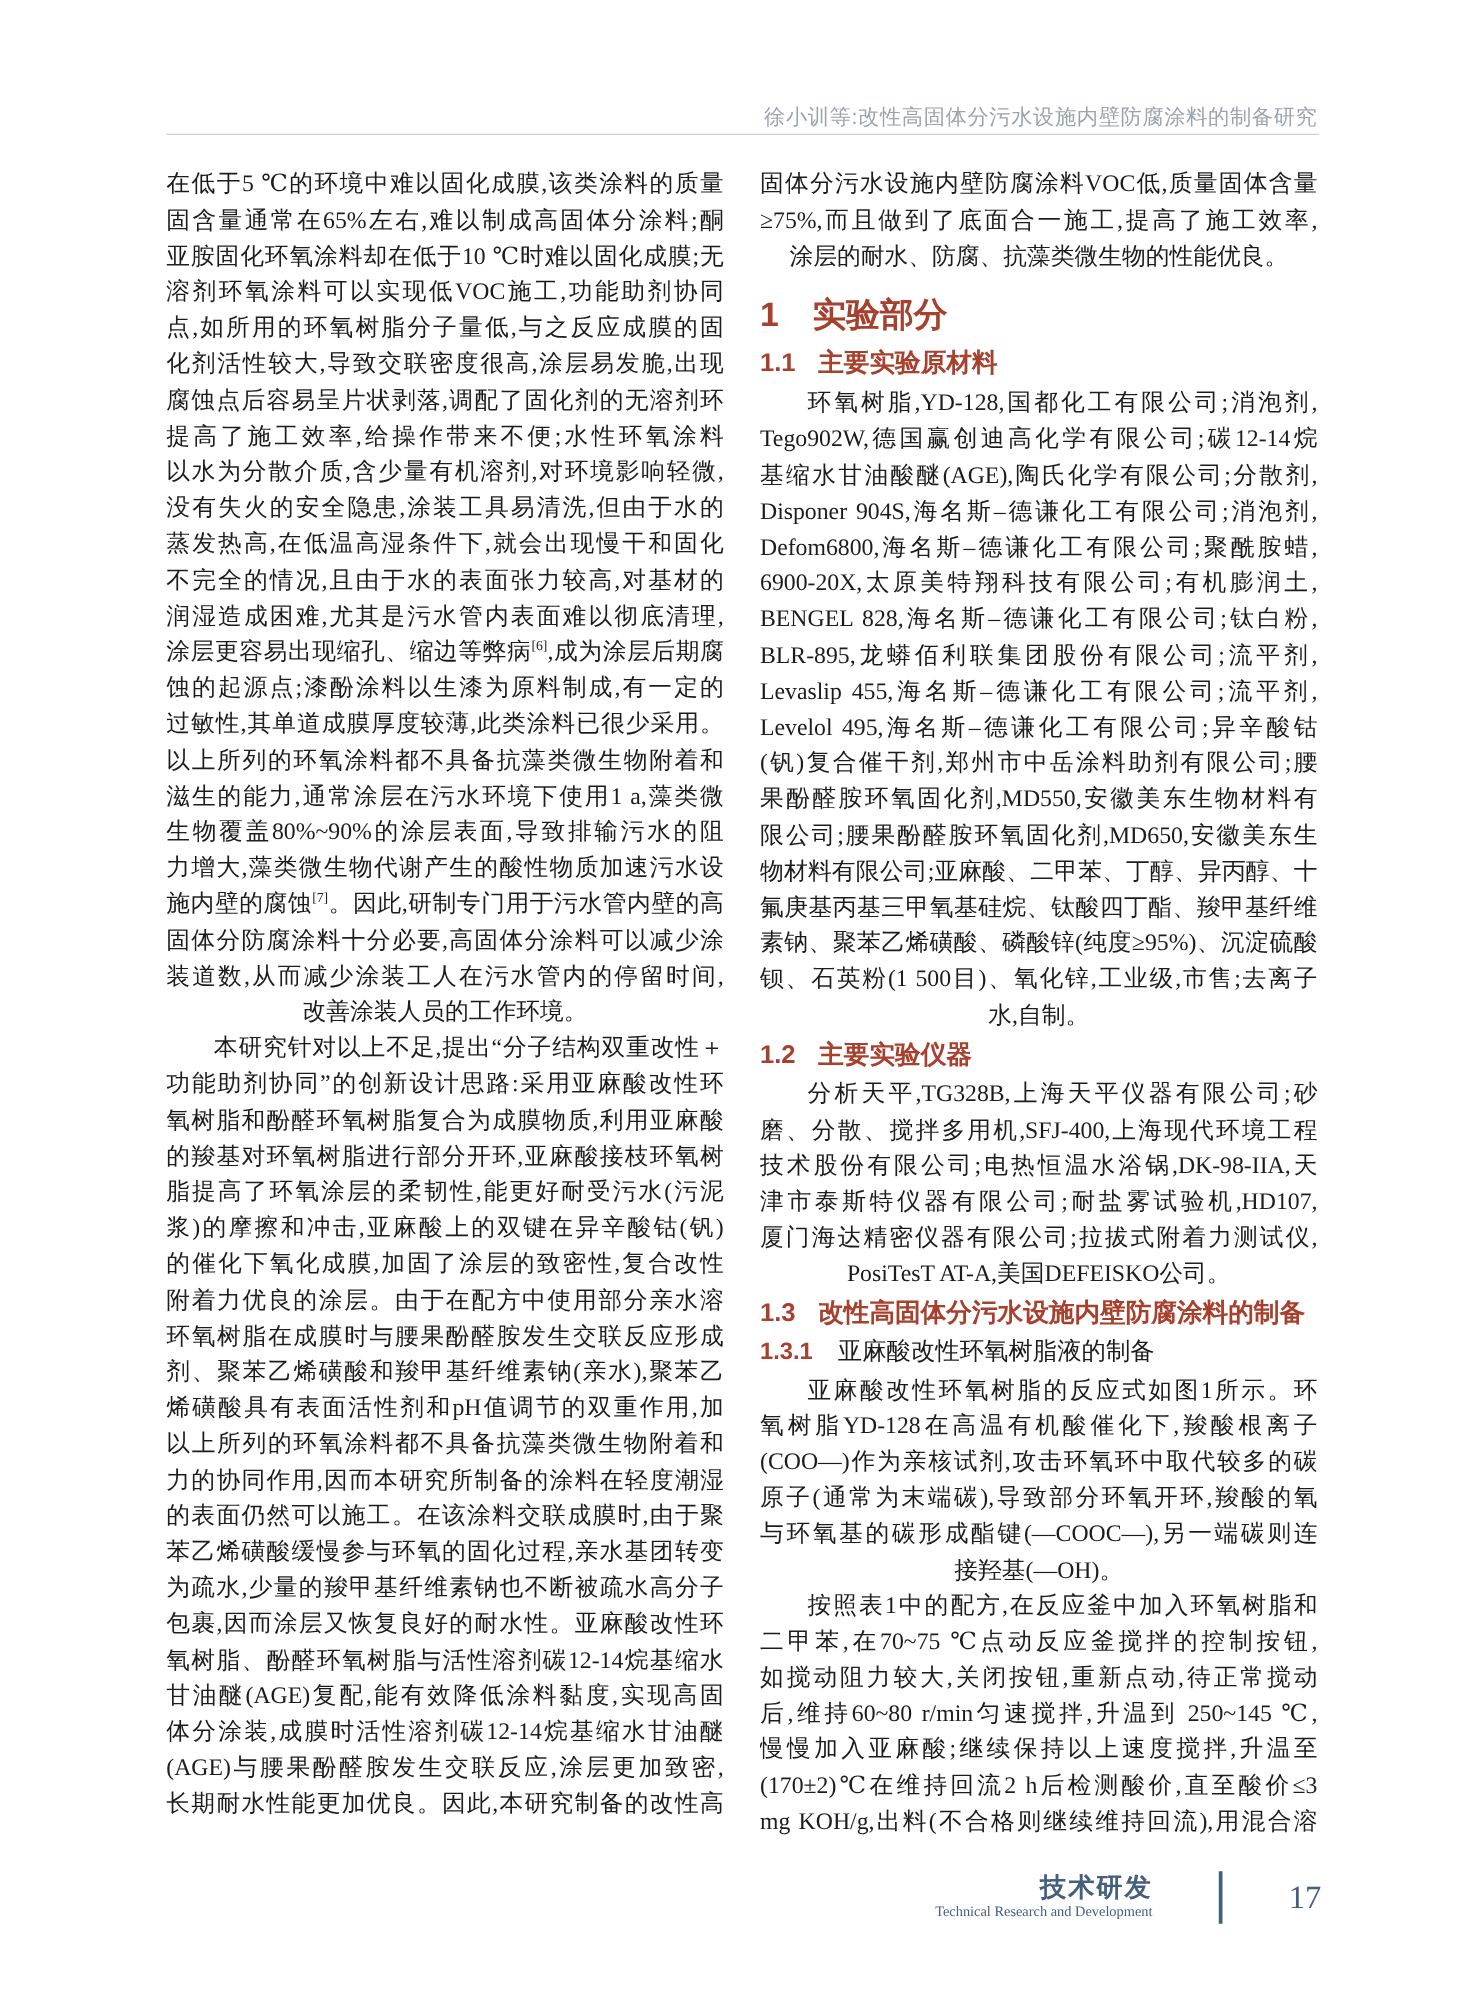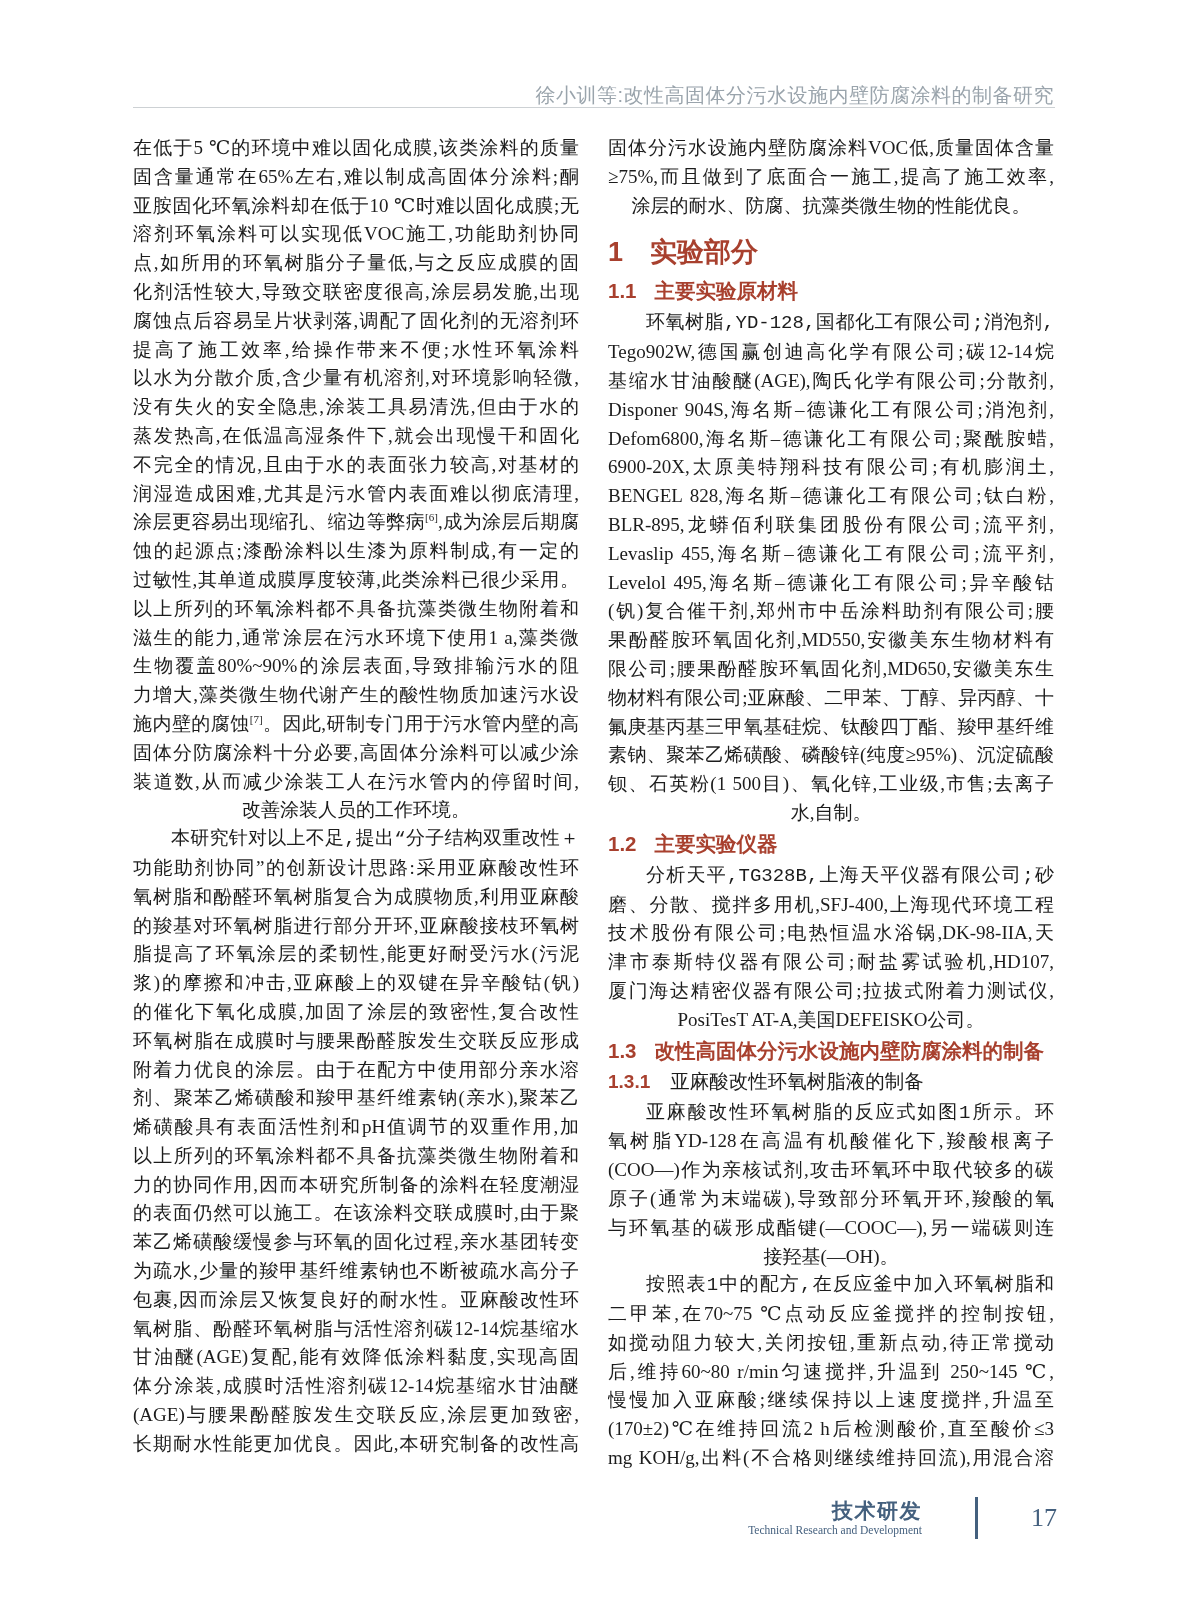--- a/index.html
+++ b/index.html
@@ -10,39 +10,39 @@
   }
   html,body{margin:0;padding:0;}
   body{
     width:1187px;height:1600px;position:relative;background:#ffffff;
     font-family:"Liberation Serif","DejaVu Serif",serif;
     color:var(--body-text);
   }
   .running-head{
     position:absolute;top:82px;right:133px;
     font-family:"Liberation Sans","DejaVu Sans",sans-serif;
-    font-size:20px;color:var(--runhead-gray);letter-spacing:0.5px;
+    font-size:17px;color:var(--runhead-gray);letter-spacing:0.5px;
   }
   .head-rule{
     position:absolute;top:107px;left:133px;width:922px;height:1px;
     background:#cdd1d4;
   }
   .col{
     position:absolute;top:134px;width:446px;
     font-size:19px;
   }
   .col-left{left:133px;}
   .col-right{left:608px;}
   .para{margin:0;}
   .line{
     height:28.8px;line-height:28.8px;overflow:hidden;
     text-align:justify;text-align-last:justify;
   }
   .line.endline{text-align:center;text-align-last:auto;}
-  .line.indent{text-indent:2em;font-family:Liberation Mono, monospace;}
+  .line.indent{text-indent:2em;}
   sup{font-size:11px;vertical-align:super;line-height:0;}
   .heading1{
     font-family:"Liberation Sans","DejaVu Sans",sans-serif;
     font-weight:bold;font-size:27px;color:var(--heading-red);
     margin:15px 0 9px 0;line-height:34px;
   }
   .heading1 .num{margin-right:27px;}
   .heading2{
     font-family:"Liberation Sans","DejaVu Sans",sans-serif;
     font-weight:bold;font-size:20.5px;color:var(--heading-red);
@@ -115,22 +115,22 @@
         <div class="line endline">改善涂装人员的工作环境。</div>
       </div>
       <div class="para">
         <div class="line indent">本研究针对以上不足,提出“分子结构双重改性＋</div>
         <div class="line">功能助剂协同”的创新设计思路:采用亚麻酸改性环</div>
         <div class="line">氧树脂和酚醛环氧树脂复合为成膜物质,利用亚麻酸</div>
         <div class="line">的羧基对环氧树脂进行部分开环,亚麻酸接枝环氧树</div>
         <div class="line">脂提高了环氧涂层的柔韧性,能更好耐受污水(污泥</div>
         <div class="line">浆)的摩擦和冲击,亚麻酸上的双键在异辛酸钴(钒)</div>
         <div class="line">的催化下氧化成膜,加固了涂层的致密性,复合改性</div>
+        <div class="line">附着力优良的涂层。由于在配方中使用部分亲水溶</div>
         <div class="line">环氧树脂在成膜时与腰果酚醛胺发生交联反应形成</div>
-        <div class="line">附着力优良的涂层。由于在配方中使用部分亲水溶</div>
         <div class="line">剂、聚苯乙烯磺酸和羧甲基纤维素钠(亲水),聚苯乙</div>
         <div class="line">烯磺酸具有表面活性剂和pH值调节的双重作用,加</div>
         <div class="line">以上所列的环氧涂料都不具备抗藻类微生物附着和</div>
         <div class="line">力的协同作用,因而本研究所制备的涂料在轻度潮湿</div>
         <div class="line">的表面仍然可以施工。在该涂料交联成膜时,由于聚</div>
         <div class="line">苯乙烯磺酸缓慢参与环氧的固化过程,亲水基团转变</div>
         <div class="line">为疏水,少量的羧甲基纤维素钠也不断被疏水高分子</div>
         <div class="line">包裹,因而涂层又恢复良好的耐水性。亚麻酸改性环</div>
         <div class="line">氧树脂、酚醛环氧树脂与活性溶剂碳12-14烷基缩水</div>
         <div class="line">甘油醚(AGE)复配,能有效降低涂料黏度,实现高固</div>

